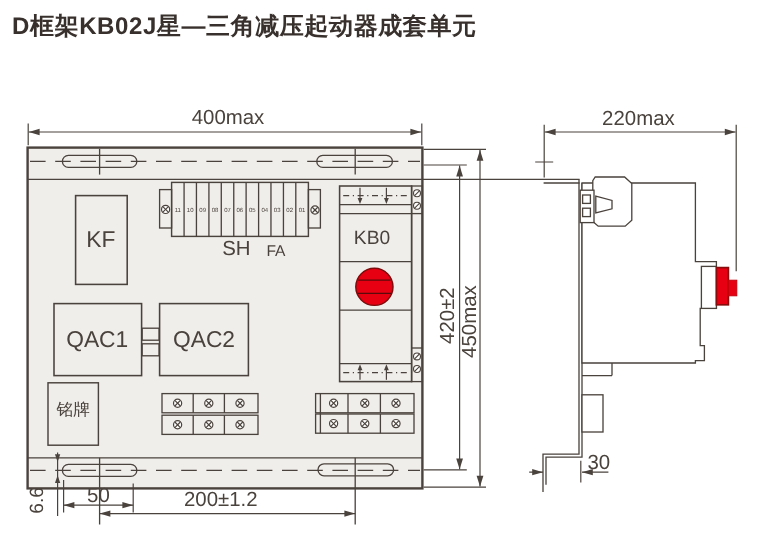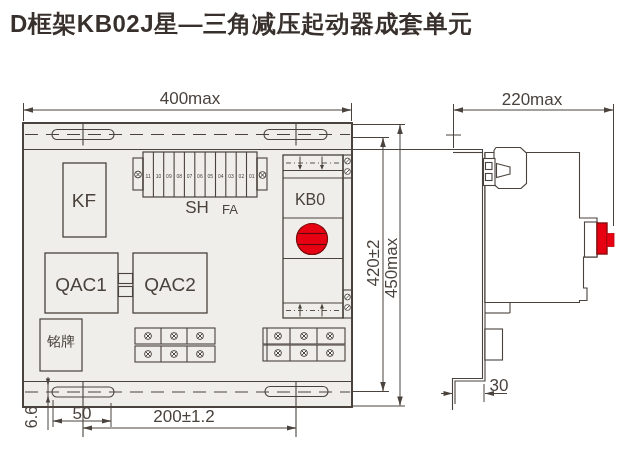--- a/index.html
+++ b/index.html
@@ -1,18 +1,18 @@
 <!DOCTYPE html>
 <html><head>
 <meta charset="utf-8">
 <style>
   html,body{margin:0;padding:0;background:#fff;}
   #page{position:relative;width:633px;height:453px;background:#ffffff;overflow:hidden;
         font-family:"Liberation Sans",sans-serif;}
-  #title{position:absolute;left:10px;top:8px;font-size:24px;font-weight:600;color:#38302c;letter-spacing:.5px;}
+  #title{position:absolute;left:10px;top:8px;font-size:20px;font-weight:600;color:#38302c;letter-spacing:.5px;}
   svg{position:absolute;left:0;top:0;}
   svg text{font-family:"Liberation Sans",sans-serif;fill:#4a423c;}
   .dimtxt{font-size:17px;}
   .lbl{font-size:19px;}
 </style>
 </head>
 <body>
 
 <div id="page">
   <div id="title">D框架KB02J星—三角减压起动器成套单元</div>

